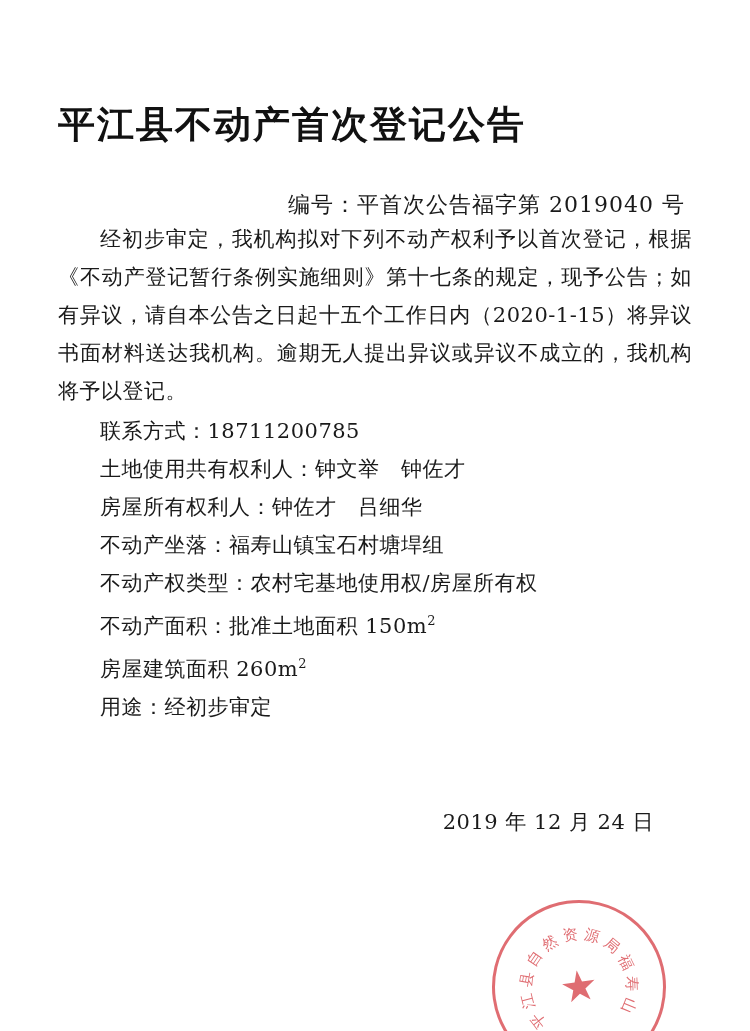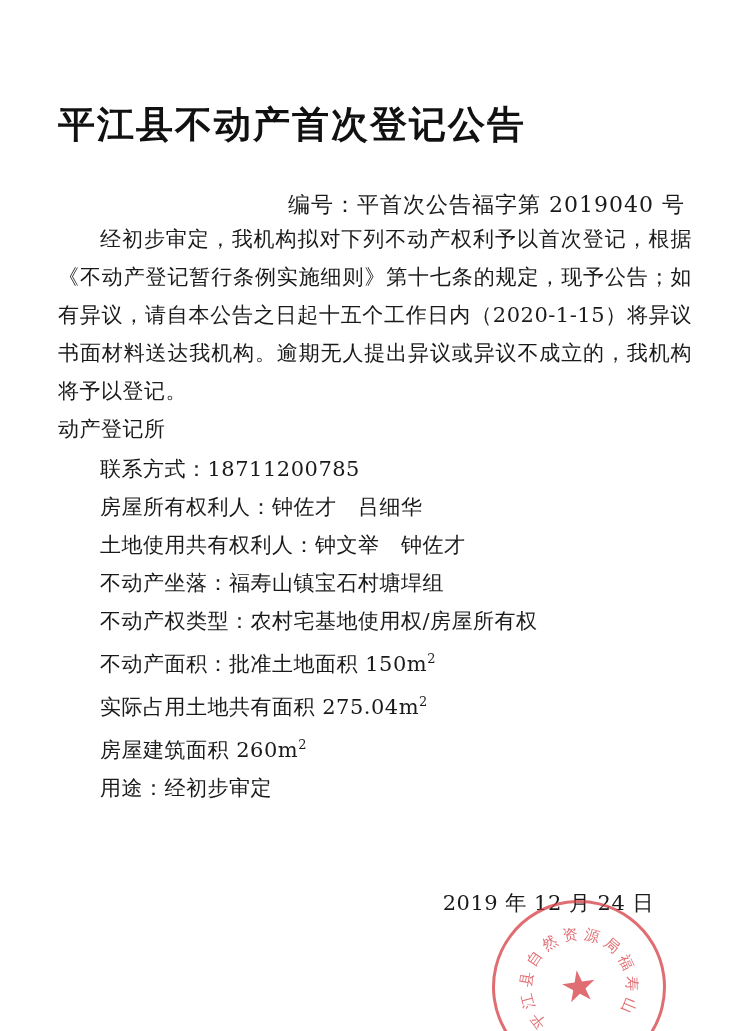--- a/index.html
+++ b/index.html
@@ -145,31 +145,29 @@
 <body>
 
 <div class="page">
 
   <h1 class="doc-title">平江县不动产首次登记公告</h1>
 
   <div class="doc-number">编号：平首次公告福字第 2019040 号</div>
 
   <div class="body-block">
     <p class="para">经初步审定，我机构拟对下列不动产权利予以首次登记，根据《不动产登记暂行条例实施细则》第十七条的规定，现予公告；如有异议，请自本公告之日起十五个工作日内（2020-1-15）将异议书面材料送达我机构。逾期无人提出异议或异议不成立的，我机构将予以登记。</p>
-    <p class="hang">动产登记所</p>
   </div>
 
   <div class="fields">
     <p class="field-line"><span>联系方式：18711200785</span></p>
+    <p class="field-line"><span>土地使用共有权利人：钟文举　钟佐才</span></p>
     <p class="field-line"><span>房屋所有权利人：钟佐才　吕细华</span></p>
-    <p class="field-line"><span>土地使用共有权利人：钟文举　钟佐才</span></p>
     <p class="field-line"><span>不动产坐落：福寿山镇宝石村塘垾组</span></p>
     <p class="field-line"><span>不动产权类型：农村宅基地使用权/房屋所有权</span></p>
     <p class="field-line"><span>不动产面积：批准土地面积 150m<sup>2</sup></span></p>
-    <p class="field-line"><span>实际占用土地共有面积 275.04m<sup>2</sup></span></p>
     <p class="field-line"><span>房屋建筑面积 260m<sup>2</sup></span></p>
     <p class="field-line"><span>用途：经初步审定</span></p>
   </div>
 
   <div class="signature">
     <p class="sig-date">2019 年 12 月 24 日</p>
   </div>
 
   <div class="seal">
     <div class="seal-top-text">

